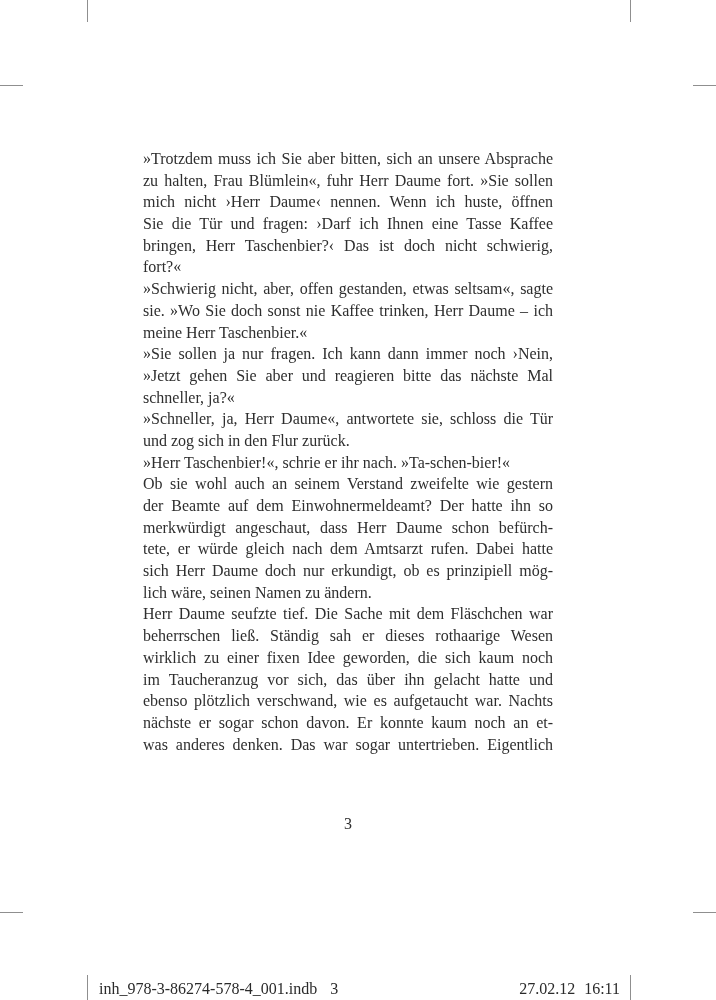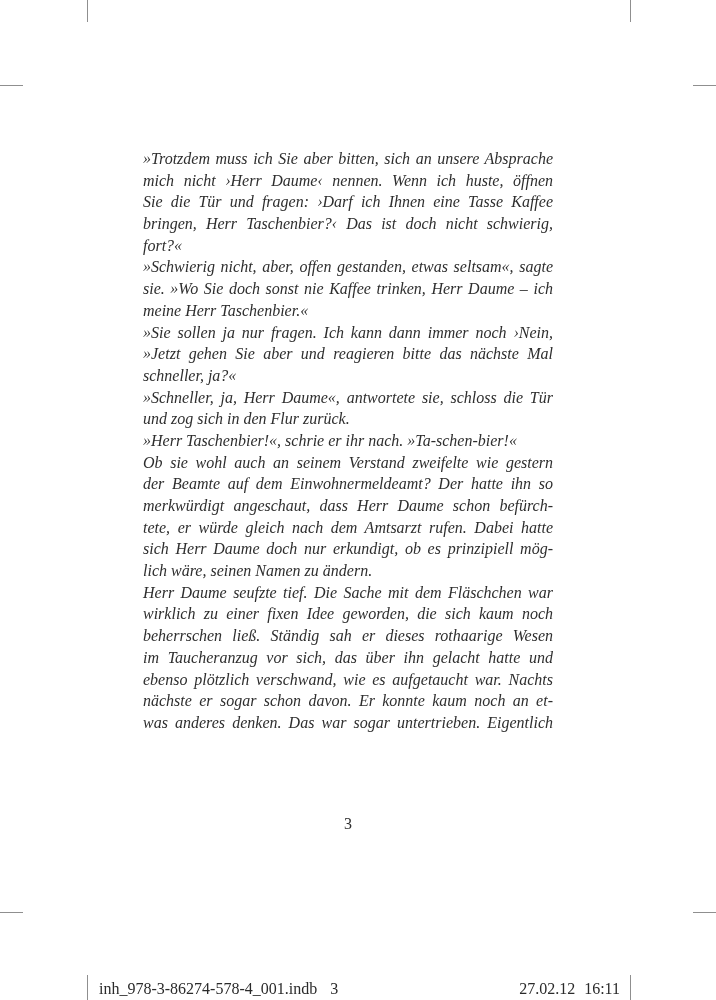--- a/index.html
+++ b/index.html
@@ -68,44 +68,45 @@
 
   <div class="mark m-tl-v" style="background: rgb(143, 143, 143);"></div>
   <div class="mark m-tr-v" style="background: rgb(143, 143, 143);"></div>
   <div class="mark m-l-h" style="background: rgb(143, 143, 143);"></div>
   <div class="mark m-r-h" style="background: rgb(143, 143, 143);"></div>
   <div class="mark m-bl-h" style="background: rgb(143, 143, 143);"></div>
   <div class="mark m-br-h" style="background: rgb(143, 143, 143);"></div>
   <div class="mark m-bl-v" style="background: rgb(143, 143, 143);"></div>
   <div class="mark m-br-v" style="background: rgb(143, 143, 143);"></div>
 
-  <main class="text-block" id="text-block" style="color: rgb(46, 46, 46); font-style: italic;">
+  <main class="text-block" id="text-block" style="color: rgb(46, 46, 46);">
       <div class="line">»Trotzdem muss ich Sie aber bitten, sich an unsere Absprache</div>
+      <div class="line">zu halten, Frau Blümlein«, fuhr Herr Daume fort. »Sie sollen</div>
       <div class="line">mich nicht ›Herr Daume‹ nennen. Wenn ich huste, öffnen</div>
       <div class="line">Sie die Tür und fragen: ›Darf ich Ihnen eine Tasse Kaffee</div>
       <div class="line">bringen, Herr Taschenbier?‹ Das ist doch nicht schwierig,</div>
       <div class="line last">fort?«</div>
       <div class="line">»Schwierig nicht, aber, offen gestanden, etwas seltsam«, sagte</div>
       <div class="line">sie. »Wo Sie doch sonst nie Kaffee trinken, Herr Daume – ich</div>
       <div class="line last">meine Herr Taschenbier.«</div>
       <div class="line">»Sie sollen ja nur fragen. Ich kann dann immer noch ›Nein,</div>
       <div class="line">»Jetzt gehen Sie aber und reagieren bitte das nächste Mal</div>
       <div class="line last">schneller, ja?«</div>
       <div class="line">»Schneller, ja, Herr Daume«, antwortete sie, schloss die Tür</div>
       <div class="line last">und zog sich in den Flur zurück.</div>
       <div class="line last">»Herr Taschenbier!«, schrie er ihr nach. »Ta-schen-bier!«</div>
       <div class="line">Ob sie wohl auch an seinem Verstand zweifelte wie gestern</div>
       <div class="line">der Beamte auf dem Einwohnermeldeamt? Der hatte ihn so</div>
       <div class="line">merkwürdigt angeschaut, dass Herr Daume schon befürch-</div>
       <div class="line">tete, er würde gleich nach dem Amtsarzt rufen. Dabei hatte</div>
       <div class="line">sich Herr Daume doch nur erkundigt, ob es prinzipiell mög-</div>
       <div class="line last">lich wäre, seinen Namen zu ändern.</div>
       <div class="line">Herr Daume seufzte tief. Die Sache mit dem Fläschchen war</div>
+      <div class="line">beherrschen ließ. Ständig sah er dieses rothaarige Wesen</div>
       <div class="line">wirklich zu einer fixen Idee geworden, die sich kaum noch</div>
-      <div class="line">beherrschen ließ. Ständig sah er dieses rothaarige Wesen</div>
       <div class="line">im Taucheranzug vor sich, das über ihn gelacht hatte und</div>
       <div class="line">ebenso plötzlich verschwand, wie es aufgetaucht war. Nachts</div>
       <div class="line">nächste er sogar schon davon. Er konnte kaum noch an et-</div>
       <div class="line">was anderes denken. Das war sogar untertrieben. Eigentlich</div>
     </main>
 
   <div class="folio">3</div>
 
   <div class="slug">
     <div class="slug-left">

